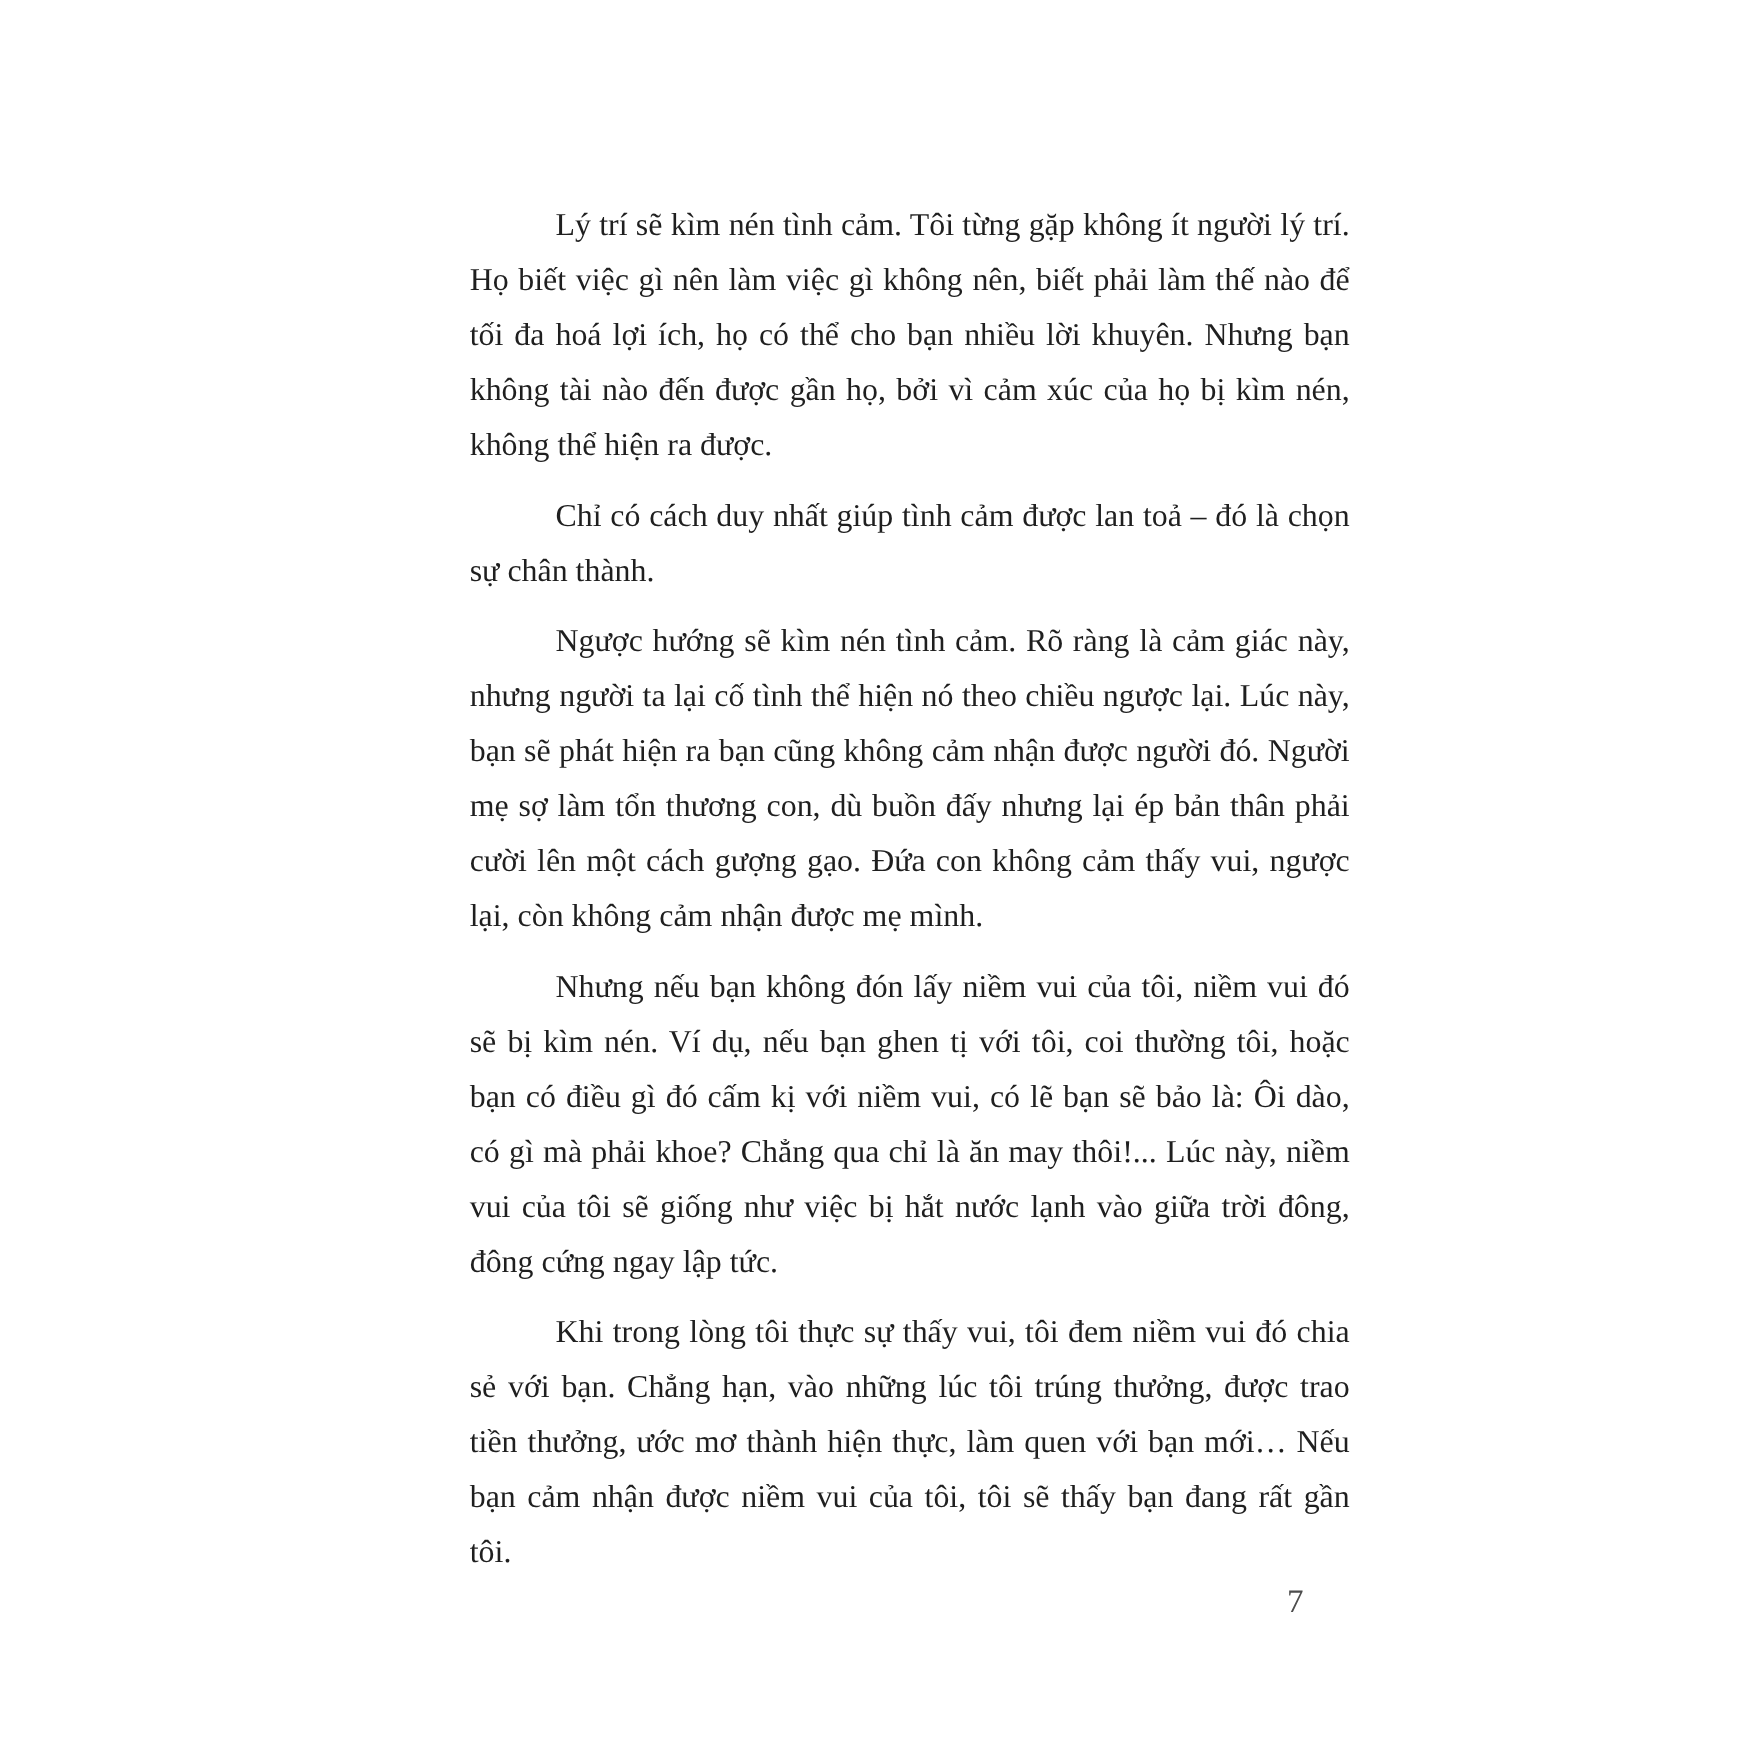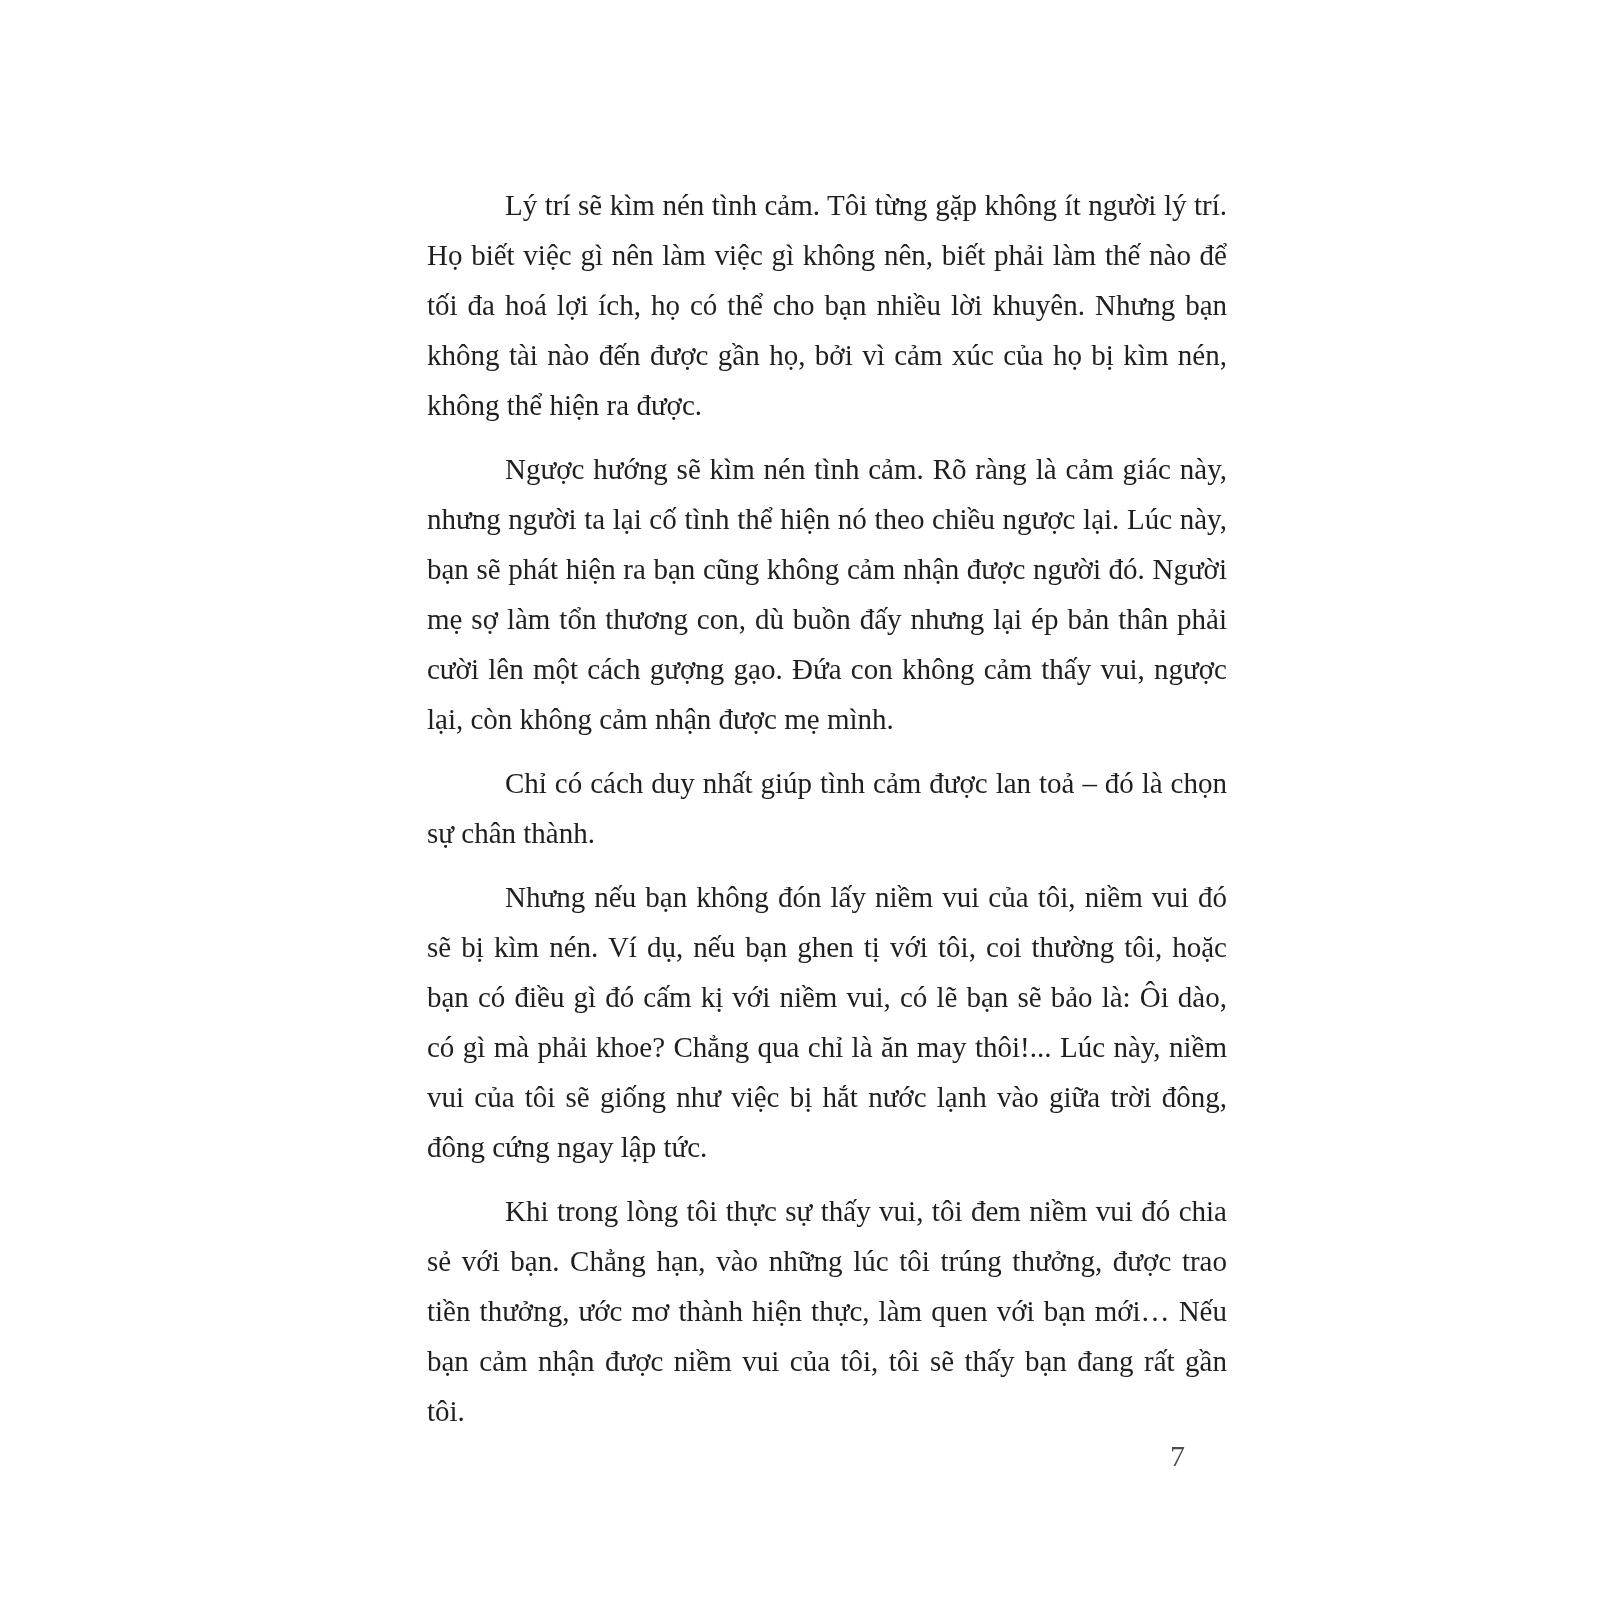--- a/index.html
+++ b/index.html
@@ -43,19 +43,19 @@
     line-height: 36px;
     color: #4d4d4d;
   }
 </style>
 </head>
 <body>
 
 <div class="page">
   <div class="content">
     <p class="body-para">Lý trí sẽ kìm nén tình cảm. Tôi từng gặp không ít người lý trí. Họ biết việc gì nên làm việc gì không nên, biết phải làm thế nào để tối đa hoá lợi ích, họ có thể cho bạn nhiều lời khuyên. Nhưng bạn không tài nào đến được gần họ, bởi vì cảm xúc của họ bị kìm nén, không thể hiện ra được.</p>
+    <p class="body-para">Chỉ có cách duy nhất giúp tình cảm được lan toả – đó là chọn sự chân thành.</p>
     <p class="body-para">Ngược hướng sẽ kìm nén tình cảm. Rõ ràng là cảm giác này, nhưng người ta lại cố tình thể hiện nó theo chiều ngược lại. Lúc này, bạn sẽ phát hiện ra bạn cũng không cảm nhận được người đó. Người mẹ sợ làm tổn thương con, dù buồn đấy nhưng lại ép bản thân phải cười lên một cách gượng gạo. Đứa con không cảm thấy vui, ngược lại, còn không cảm nhận được mẹ mình.</p>
-    <p class="body-para">Chỉ có cách duy nhất giúp tình cảm được lan toả – đó là chọn sự chân thành.</p>
     <p class="body-para">Nhưng nếu bạn không đón lấy niềm vui của tôi, niềm vui đó sẽ bị kìm nén. Ví dụ, nếu bạn ghen tị với tôi, coi thường tôi, hoặc bạn có điều gì đó cấm kị với niềm vui, có lẽ bạn sẽ bảo là: Ôi dào, có gì mà phải khoe? Chẳng qua chỉ là ăn may thôi!... Lúc này, niềm vui của tôi sẽ giống như việc bị hắt nước lạnh vào giữa trời đông, đông cứng ngay lập tức.</p>
     <p class="body-para">Khi trong lòng tôi thực sự thấy vui, tôi đem niềm vui đó chia sẻ với bạn. Chẳng hạn, vào những lúc tôi trúng thưởng, được trao tiền thưởng, ước mơ thành hiện thực, làm quen với bạn mới… Nếu bạn cảm nhận được niềm vui của tôi, tôi sẽ thấy bạn đang rất gần tôi.</p>
   </div>
   <div class="page-number">7</div>
 </div>
 
 </body></html>

